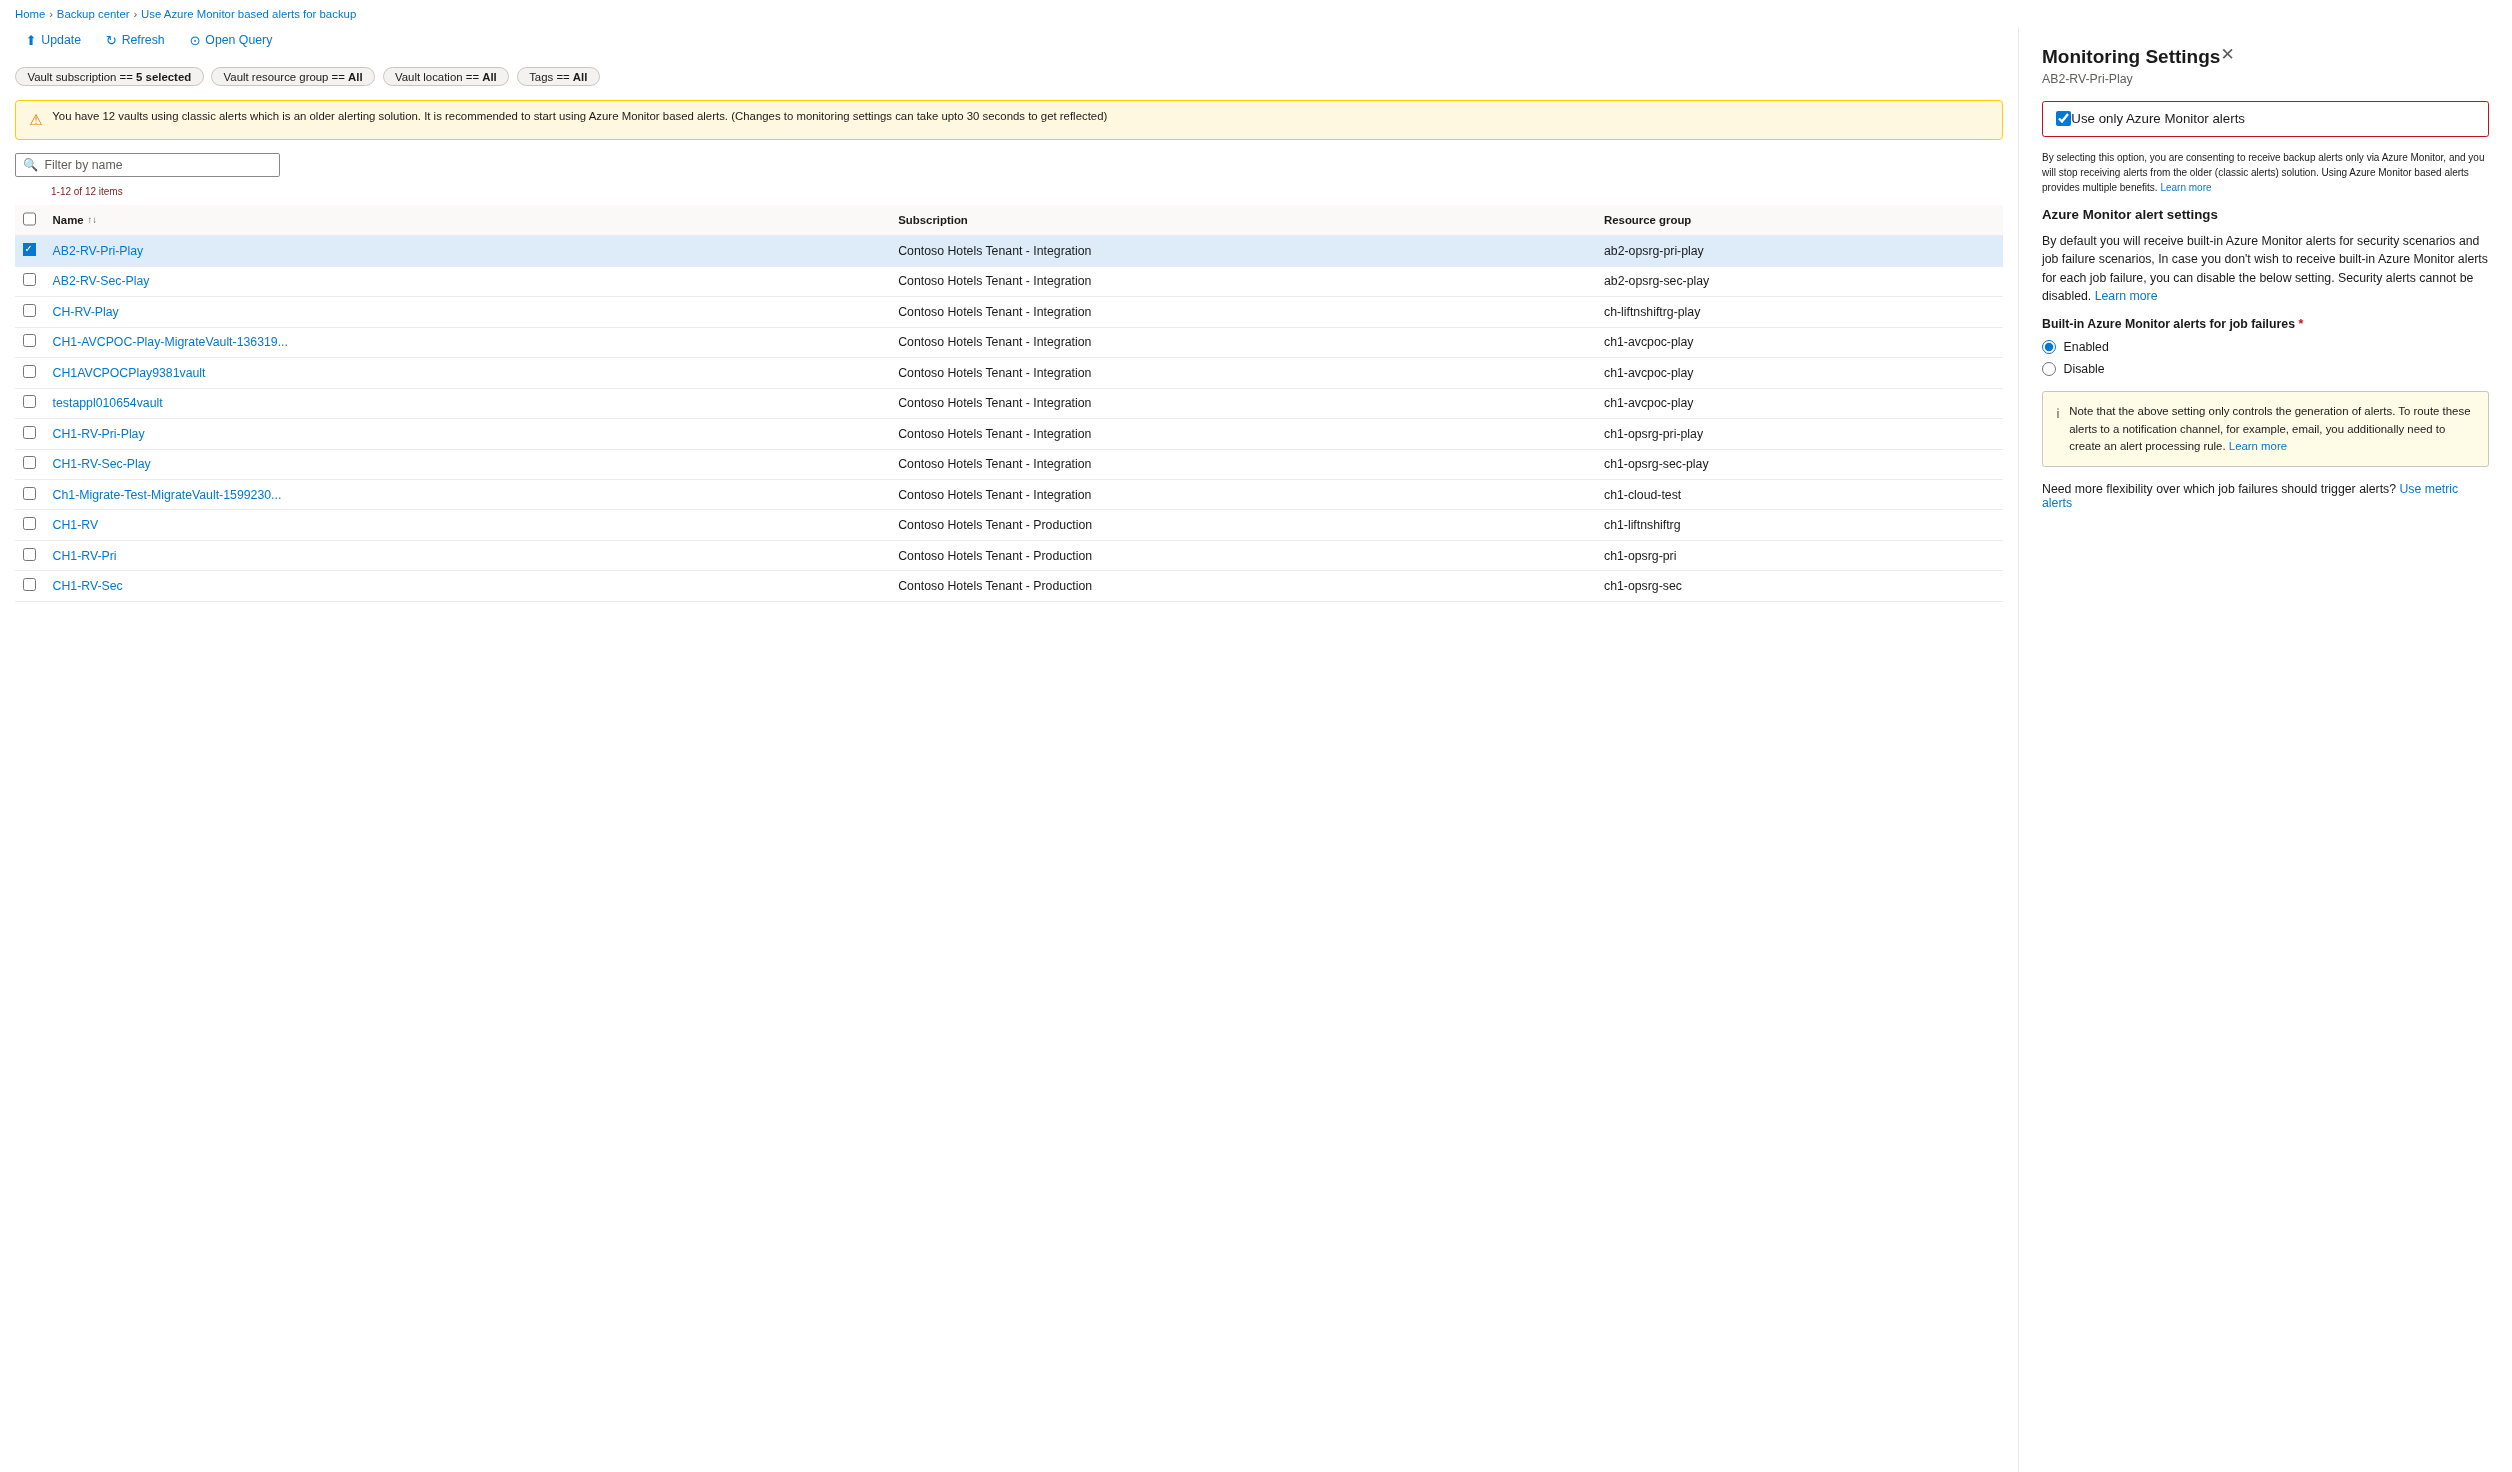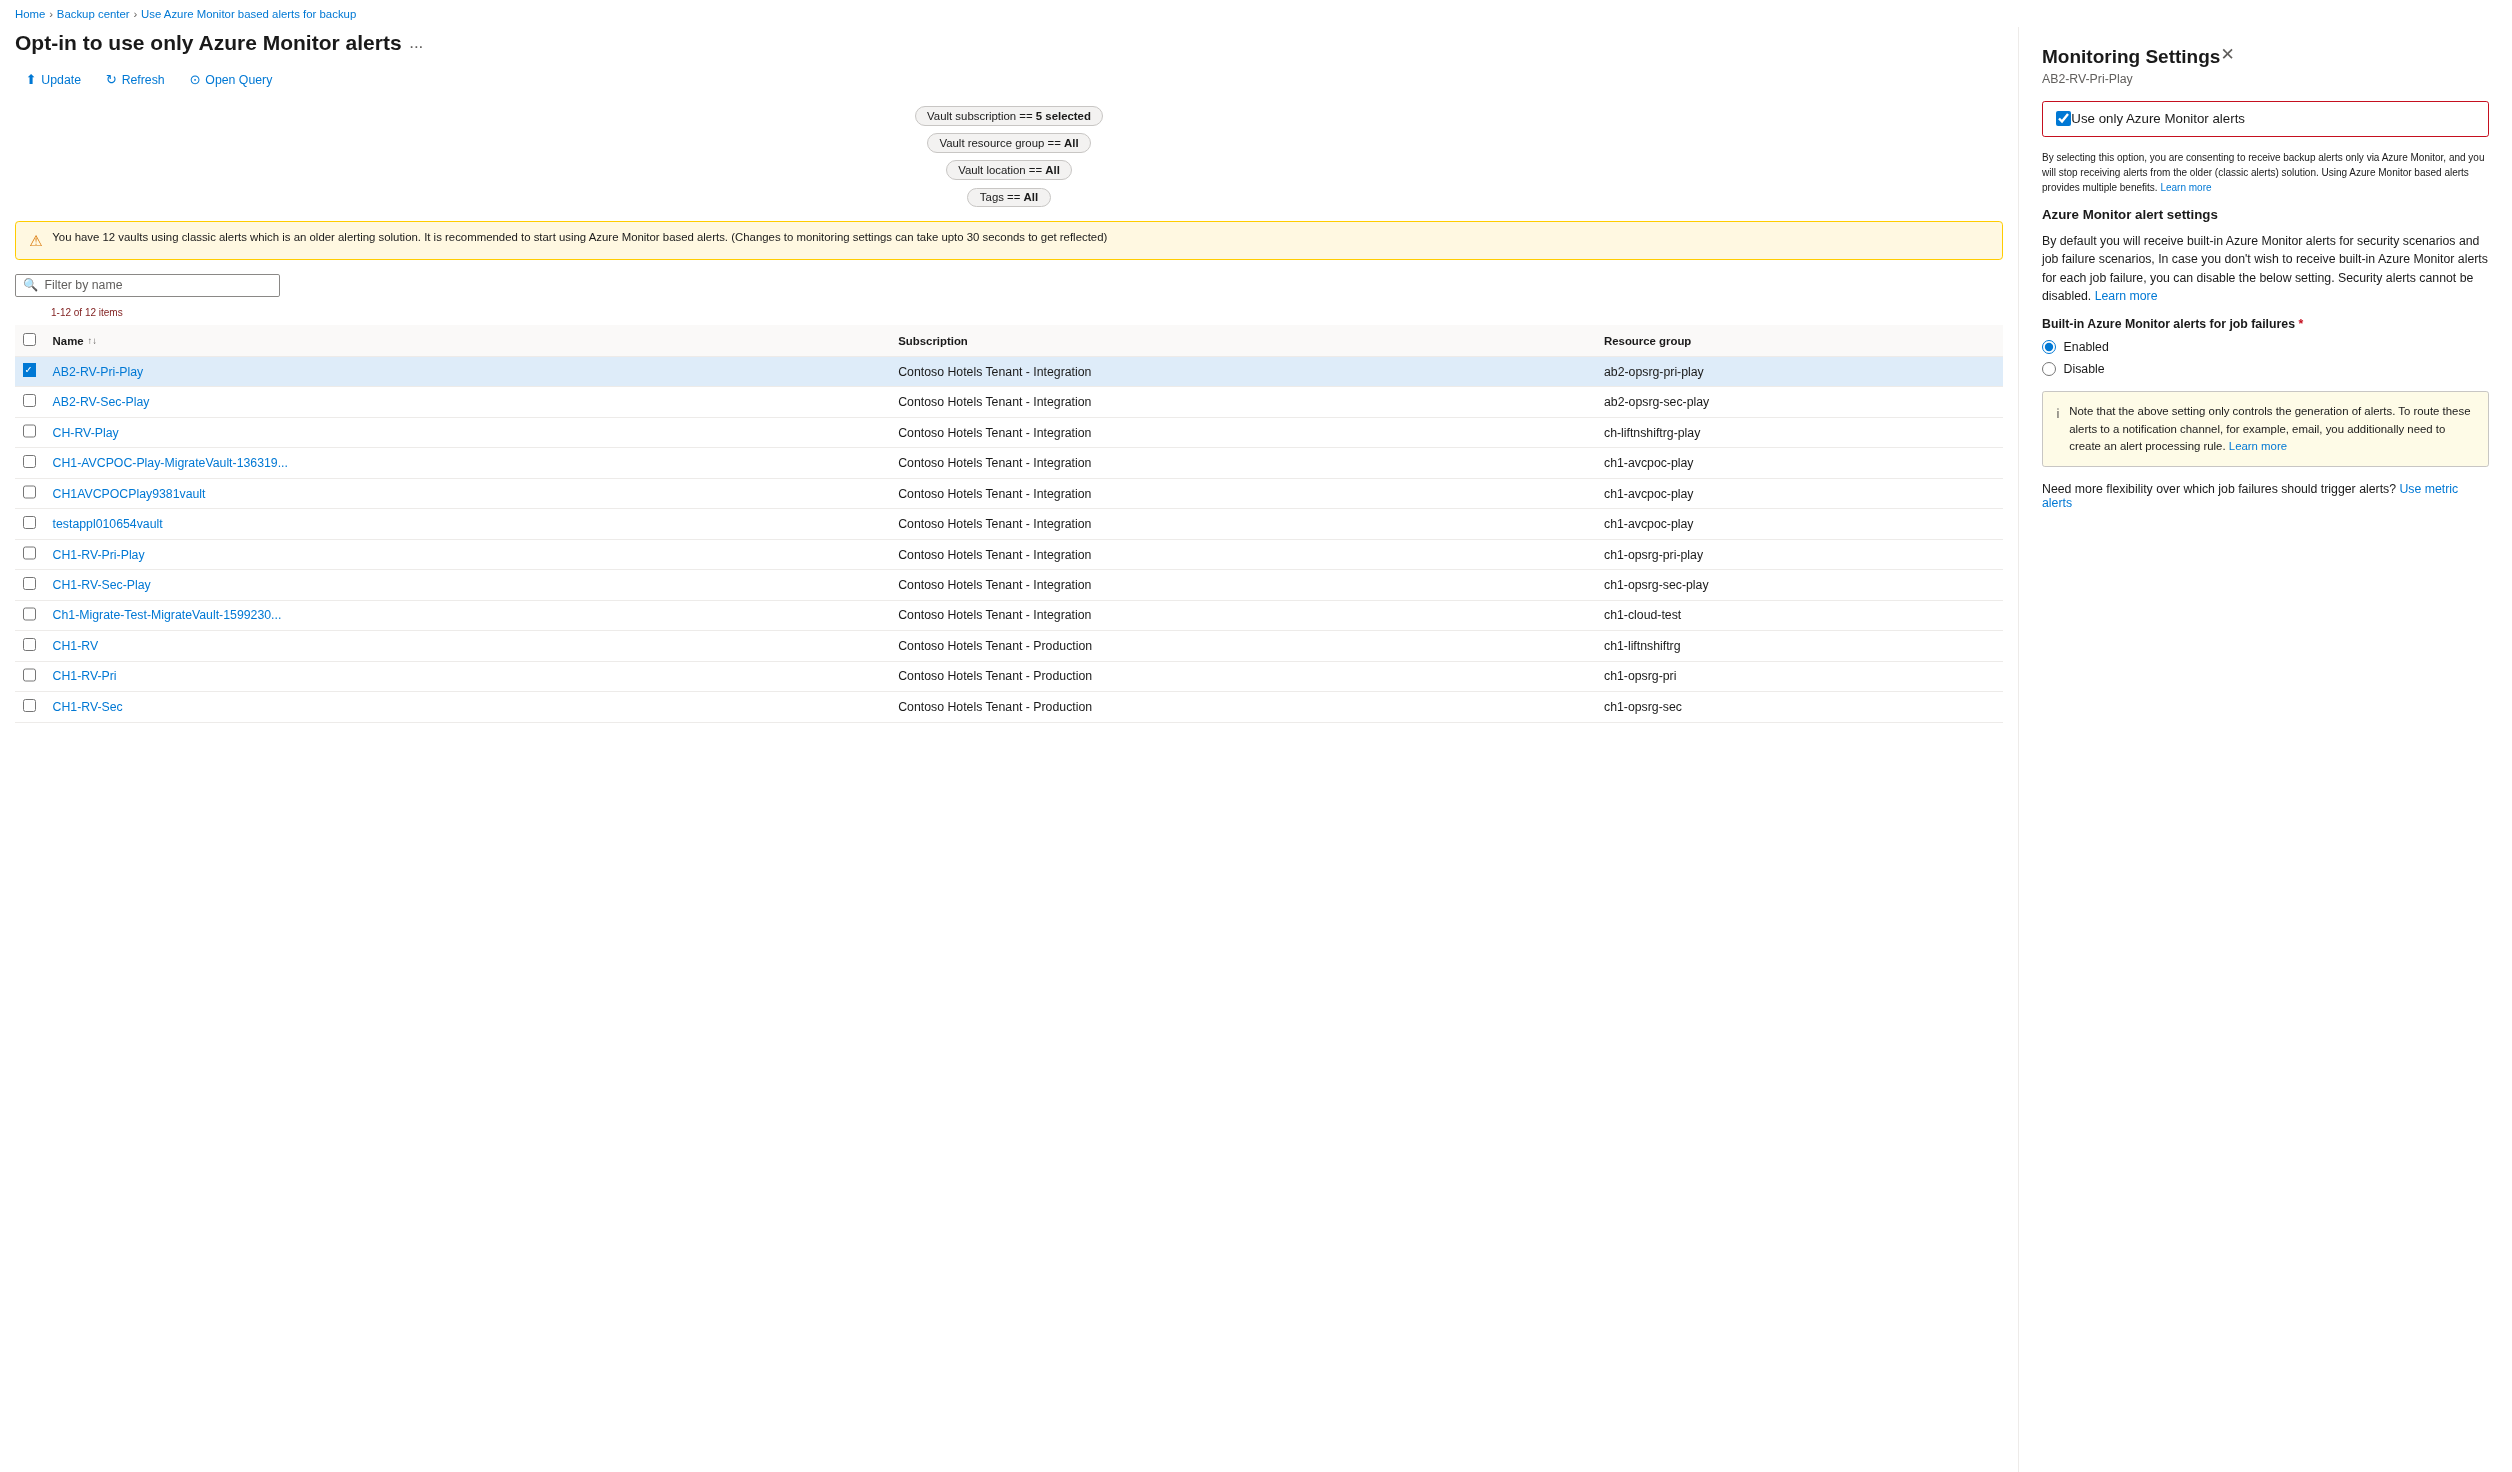--- a/index.html
+++ b/index.html
@@ -15,21 +15,21 @@
     .left-panel { flex: 1; overflow-y: auto; padding: 0 15px 15px 15px; border-right: 0.9px solid #edebe9; }
 
     .page-title-row { display: flex; align-items: center; gap: 7.6px; margin-bottom: 11.4px; padding-top: 3.8px; }
     .page-title { font-size: 21px; font-weight: 600; color: #1a1a1a; }
     .page-title-ellipsis { color: #605e5c; font-size: 17px; cursor: pointer; }
 
     .toolbar { display: flex; align-items: center; gap: 3.8px; margin-bottom: 13.3px; }
     .toolbar-btn { display: flex; align-items: center; gap: 4.7px; padding: 4.7px 9.5px; border: 0.9px solid transparent; background: transparent; cursor: pointer; color: #0078d4; font-size: 12.3px; border-radius: 1.9px; }
     .toolbar-btn .btn-icon { font-size: 13.3px; }
 
-    .filters { display: flex; align-items: center; gap: 7.6px; margin-bottom: 13.3px; flex-wrap: wrap; flex-direction: column; }
+    .filters { display: flex; align-items: center; gap: 7.6px; margin-bottom: 13.3px; flex-wrap: wrap; }
     .filter-pill { background: #f3f2f1; border: 0.9px solid #c8c6c4; border-radius: 13.3px; padding: 2.8px 11.4px; font-size: 11.4px; color: #1a1a1a; cursor: pointer; }
     .filter-pill strong { font-weight: 600; }
 
     .warning-bar { display: flex; align-items: flex-start; gap: 9.5px; background: #fff8e1; border: 0.9px solid #ffcc00; border-radius: 3.8px; padding: 9.5px 13.3px; margin-bottom: 13.3px; font-size: 11.4px; color: #1a1a1a; }
     .warning-icon { color: #d97706; font-size: 15px; flex-shrink: 0; margin-top: 0.9px; }
 
     .search-box { display: flex; align-items: center; border: 0.9px solid #8a8886; border-radius: 1.9px; padding: 3.8px 7.6px; width: 265px; margin-bottom: 9.5px; gap: 5.7px; }
     .search-box input { border: none; outline: none; font-size: 12.3px; color: #1a1a1a; width: 100%; background: transparent; }
     .search-box input::placeholder { color: #605e5c; }
     .search-icon { color: #605e5c; font-size: 12.3px; }
@@ -90,24 +90,20 @@
 <div class="breadcrumb">
   <a href="#">Home</a>
   <span class="breadcrumb-sep">›</span>
   <a href="#">Backup center</a>
   <span class="breadcrumb-sep">›</span>
   <a href="#">Use Azure Monitor based alerts for backup</a>
 </div>
 
 <div class="main-layout">
   <div class="left-panel">
-    <div class="page-title-row">
-      <h1 class="page-title">Opt-in to use only Azure Monitor alerts</h1>
-      <span class="page-title-ellipsis">...</span>
-    </div>
 
     <div class="toolbar">
       <button class="toolbar-btn">
         <span class="btn-icon">⬆</span>
         <span>Update</span>
       </button>
       <button class="toolbar-btn">
         <span class="btn-icon">↻</span>
         <span>Refresh</span>
       </button>

